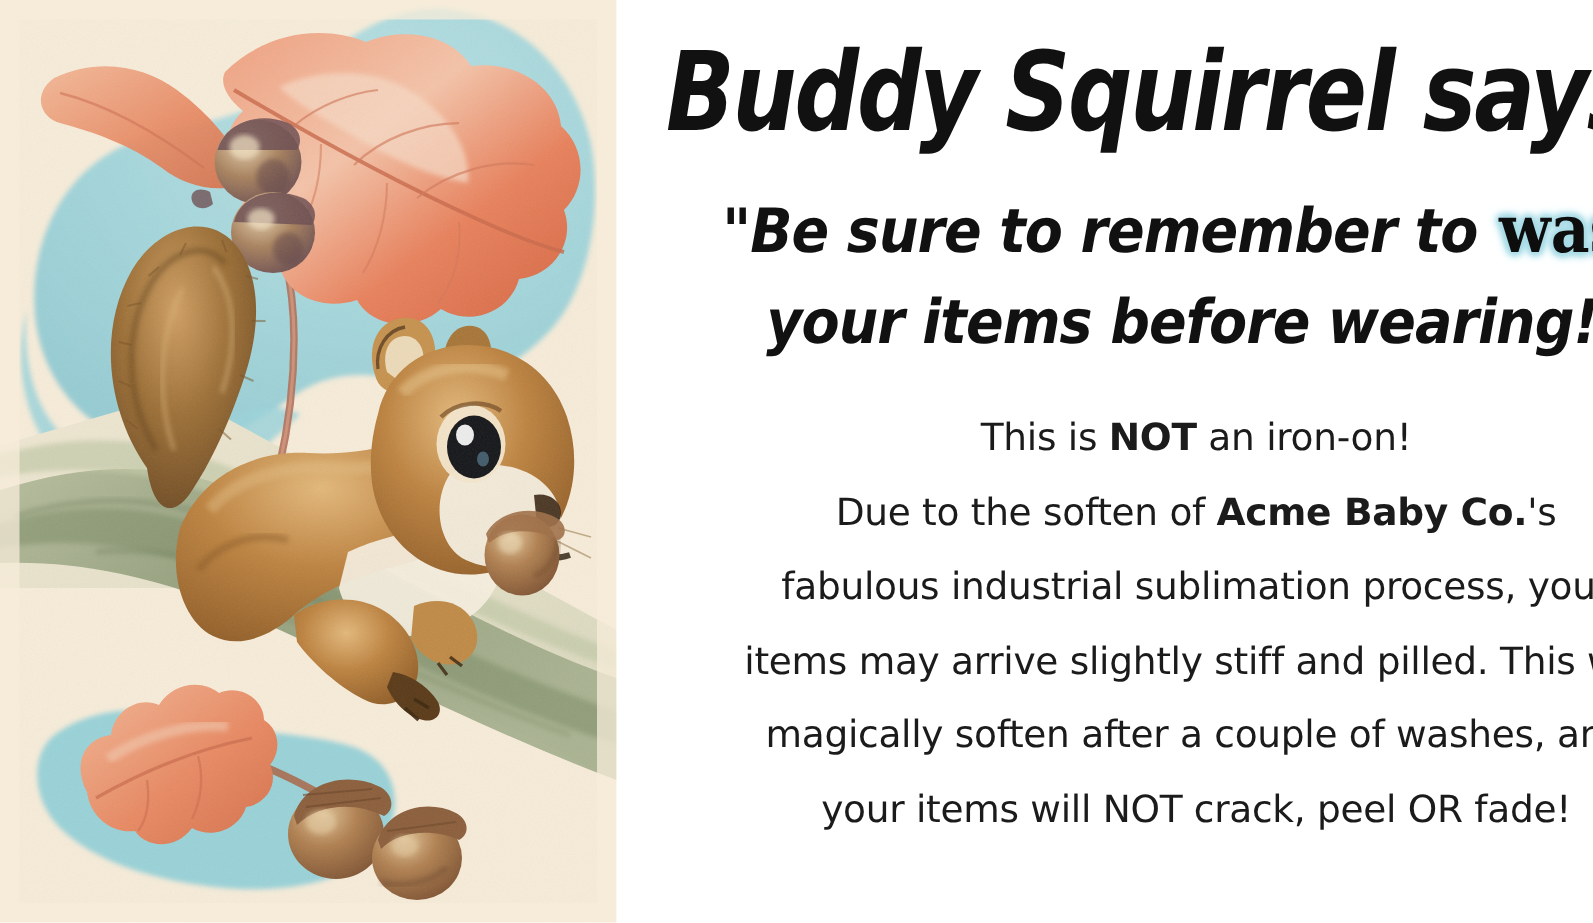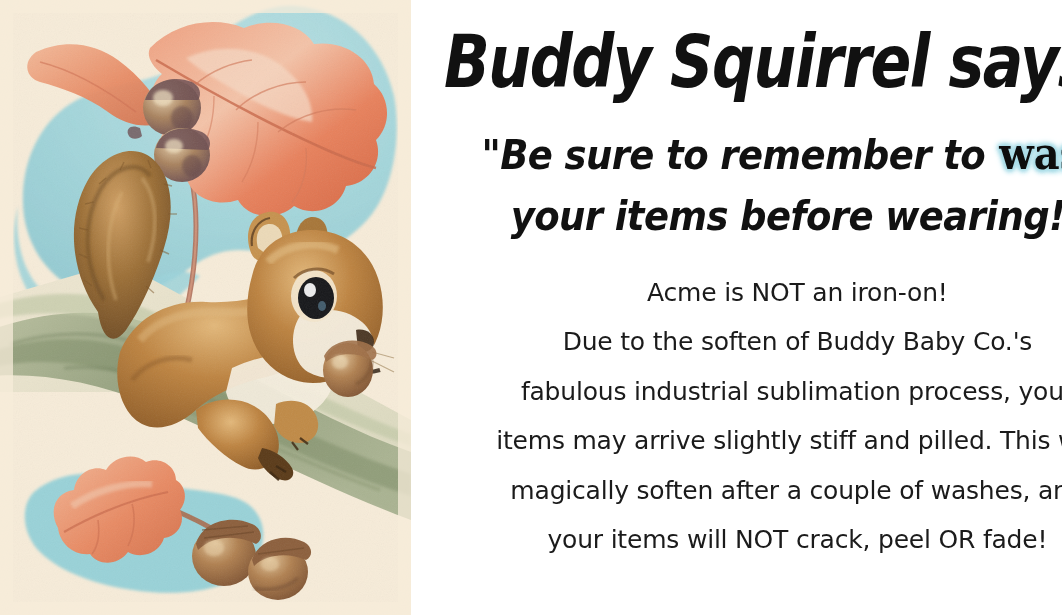--- a/index.html
+++ b/index.html
@@ -104,21 +104,21 @@
     margin-top: 32px;
     width: 100%;
     text-align: center;
     font-family: "DejaVu Sans", sans-serif;
     font-size: 25px;
     line-height: 1.98;
     color: #1b1b1b;
     letter-spacing: -0.2px;
   }
   .body-line { display: block; white-space: nowrap; }
-  .body-line b { font-weight: normal; }
+  .body-line b { font-weight: bold; }
 </style>
 </head>
 <body>
 
 <div class="care-card">
 
   <div class="illustration-panel">
     <svg viewBox="0 0 411 615" xmlns="http://www.w3.org/2000/svg">
       <defs>
         <radialGradient id="gSky" cx="60%" cy="25%" r="85%">
@@ -406,22 +406,22 @@
   <div class="text-panel">
 
     <div class="headline">Buddy Squirrel says…</div>
 
     <div class="quote-block">
       <span class="quote-line"><span>"Be sure to remember to </span><span class="wash-word">wash</span></span>
       <span class="quote-line">your items before wearing!"</span>
     </div>
 
     <div class="body-copy">
-      <span class="body-line"><span>Acme is </span><b>NOT</b><span> an iron-on!</span></span>
-      <span class="body-line"><span>Due to the soften of </span><b>Buddy Baby Co.</b><span>'s</span></span>
+      <span class="body-line"><span>This is </span><b>NOT</b><span> an iron-on!</span></span>
+      <span class="body-line"><span>Due to the soften of </span><b>Acme Baby Co.</b><span>'s</span></span>
       <span class="body-line">fabulous industrial sublimation process, your</span>
       <span class="body-line">items may arrive slightly stiff and pilled. This will</span>
       <span class="body-line">magically soften after a couple of washes, and</span>
       <span class="body-line">your items will NOT crack, peel OR fade!</span>
     </div>
 
   </div>
 </div>
 
 </body></html>

